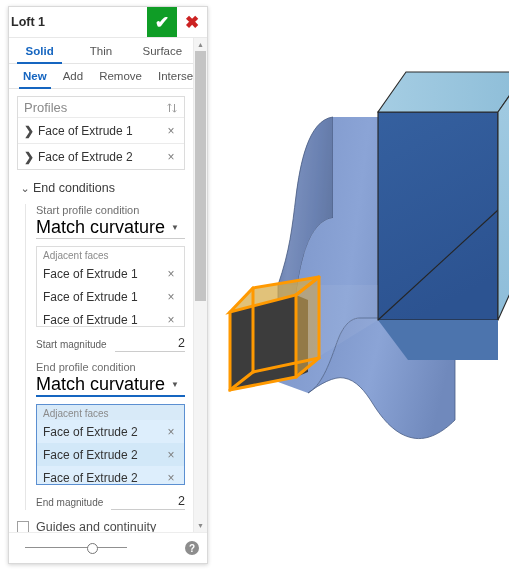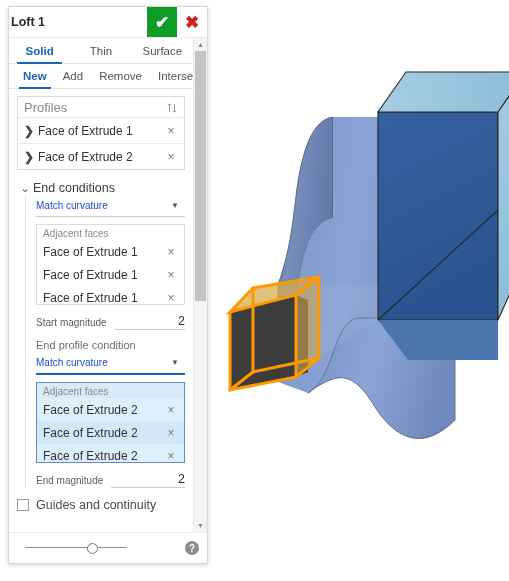--- a/index.html
+++ b/index.html
@@ -192,21 +192,21 @@
     margin-top: 9px;
     margin-bottom: 1px;
   }
   .dropdown {
     display: flex; align-items: center;
     height: 21px;
     border-bottom: 1px solid #cccccc;
     cursor: pointer;
   }
   .dropdown.focused { border-bottom: 2px solid #1565c0; }
-  .dropdown .val { flex:1 1 auto; font-size: 10px; color:#1d4ed8; }
+  .dropdown .val { flex:1 1 auto; font-size: 18px; color:#000000; }
   .dropdown .caret { font-size: 8px; color:#555; padding-right: 6px; }
 
   
   .faces-box {
     margin-top: 7px;
     border: 1px solid #dcdcdc;
     background: #ffffff;
     height: 79px;
     overflow: hidden;
   }
@@ -449,20 +449,21 @@
           </div>
         </div>
 
         <div id="endcond-header">
           <span class="chev">⌄</span>
           <span class="lbl">End conditions</span>
         </div>
 
         <div id="endcond-group">
 
+          <div class="field-label">Start profile condition</div>
           <div class="dropdown">
             <span class="val">Match curvature</span>
             <span class="caret">▼</span>
           </div>
 
           <div class="faces-box">
             <div class="faces-head">Adjacent faces</div>
             <div class="face-row">
               <span class="name">Face of Extrude 1</span>
               <span class="xbtn">×</span>

